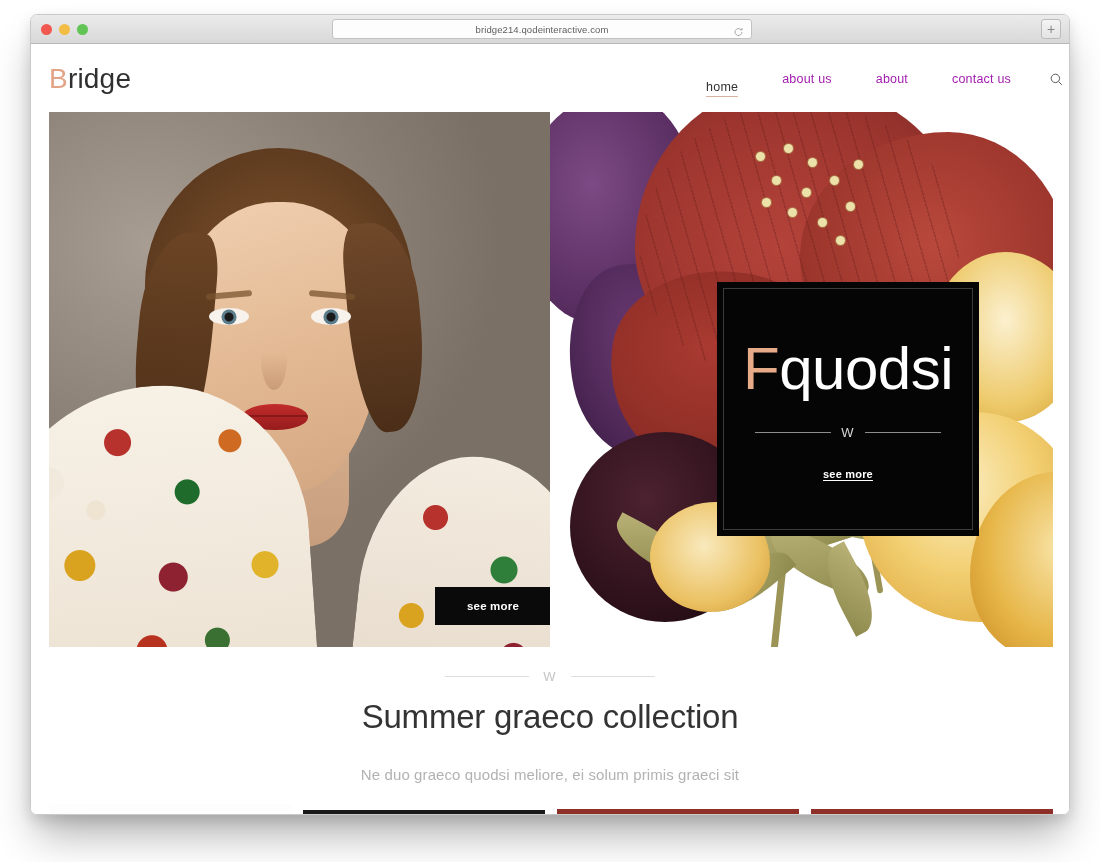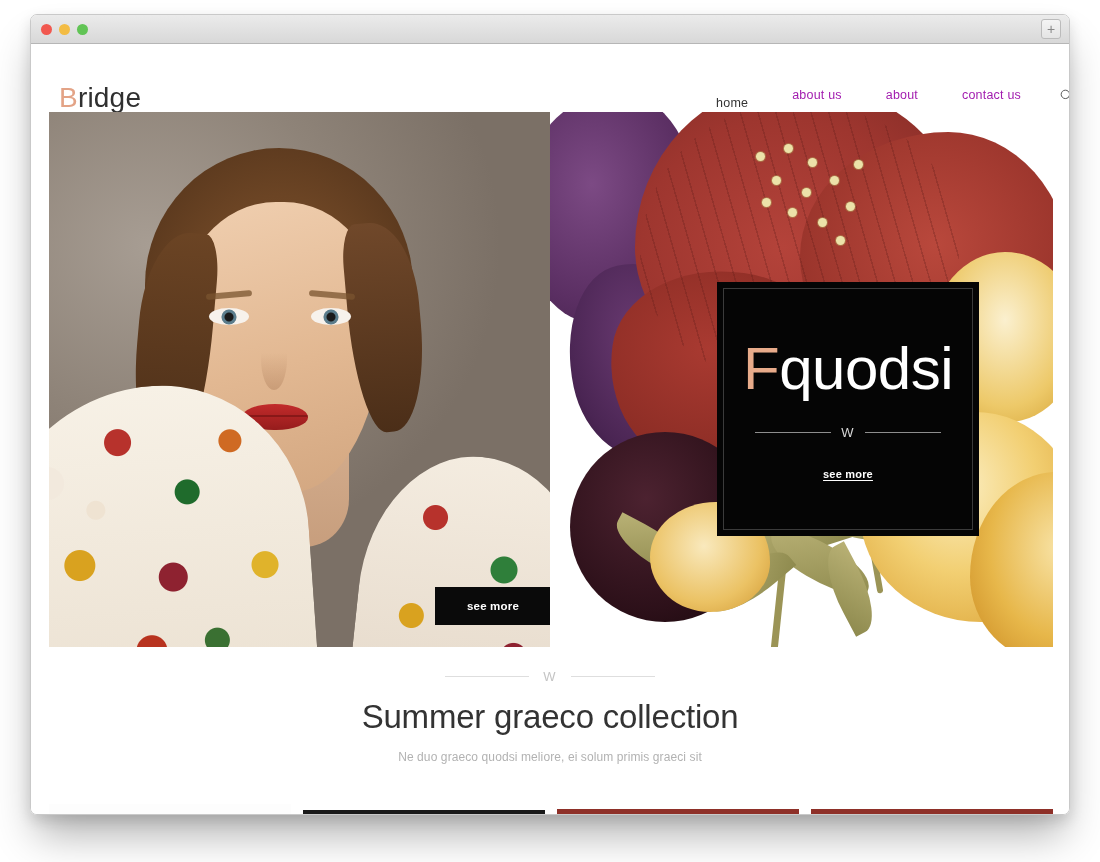--- a/index.html
+++ b/index.html
@@ -74,23 +74,23 @@
   
   .viewport {
     position: relative;
     height: 771px;
     background: #fff;
     overflow: hidden;
   }
 
   
   .site-header {
-    position: absolute; left: 10px; top: 0;
+    position: absolute; left: 0; top: 0;
     width: 100%; height: 70px;
-    display: flex; align-items: flex-end;
+    display: flex; align-items: center;
     padding: 0 0 0 18px;
   }
   .logo {
     font-size: 28px; font-weight: 400; letter-spacing: .2px;
     color: #303030;
   }
   .logo .accent { color: #e3a386; }
 
   .main-nav {
     margin-left: auto;
@@ -321,21 +321,21 @@
   .sec-sep {
     display: flex; align-items: center; justify-content: center;
     gap: 14px; width: 210px; margin: 0 auto 14px auto;
   }
   .sec-sep .line { flex: 1; height: 1px; background: #dedede; }
   .sec-sep .w { font-size: 13px; color: #c4c4c4; letter-spacing: 1px; }
   .sec-title {
     font-size: 33px; font-weight: 300; color: #333; letter-spacing: -.2px;
   }
   .sec-sub {
-    margin-top: 14px; font-size: 12px; color: #b2b2b2; letter-spacing: .1px;
+    margin-top: 30px; font-size: 15px; color: #b2b2b2; letter-spacing: .1px;
   }
 
   
   .products {
     position: absolute; left: 18px; top: 760px;
     width: 1004px; height: 14px;
     display: flex; gap: 12px;
   }
   .product { height: 14px; flex: 1; }
   .product.a { background: linear-gradient(#fdfdfd,#fdfdfd); }
@@ -351,20 +351,29 @@
 
   <div class="browser">
 
     <div class="titlebar">
       <div class="dots">
         <span class="dot red"></span>
         <span class="dot yellow"></span>
         <span class="dot green"></span>
       </div>
 
+      <div class="urlbar">
+        <span class="url-text">bridge214.qodeinteractive.com</span>
+        <span class="reload-icon">
+          <svg viewBox="0 0 16 16" width="11" height="11" fill="none" stroke="#666" stroke-width="1.4">
+            <path d="M13 8a5 5 0 1 1-1.6-3.6"></path>
+            <path d="M13.2 2.2V5h-2.8"></path>
+          </svg>
+        </span>
+      </div>
 
       <div class="newtab">+</div>
     </div>
 
     <div class="viewport">
 
       <header class="site-header">
         <div class="logo">
           <span class="accent">B</span><span>ridge</span>
         </div>

